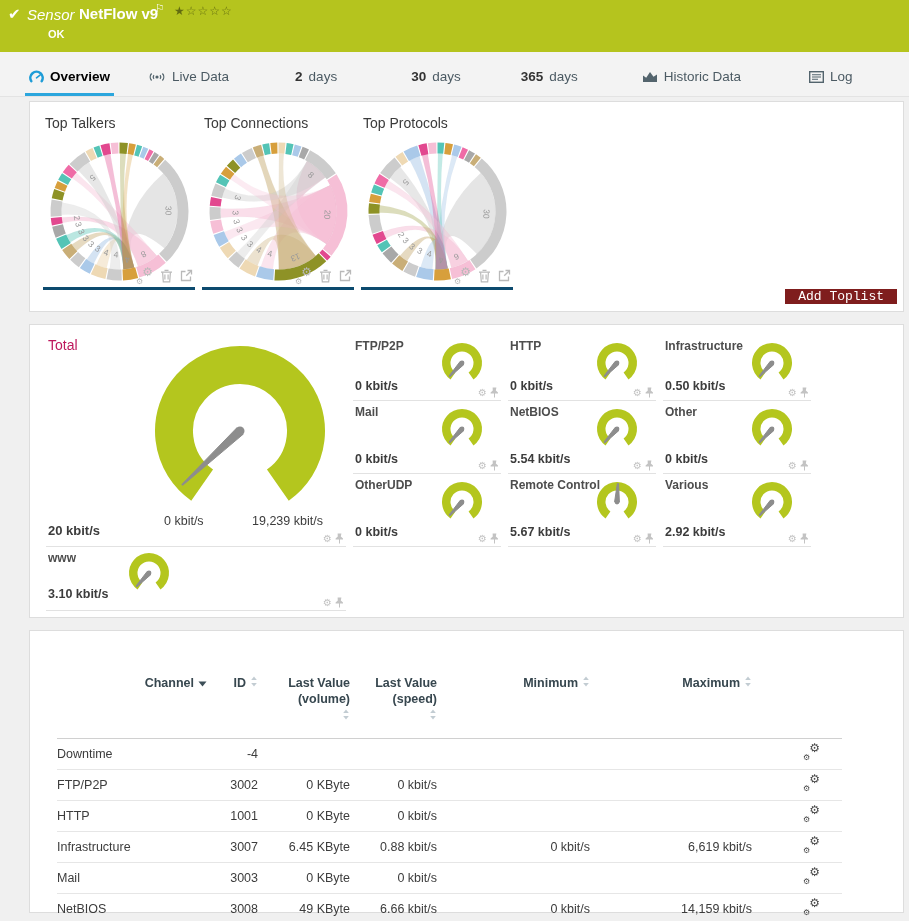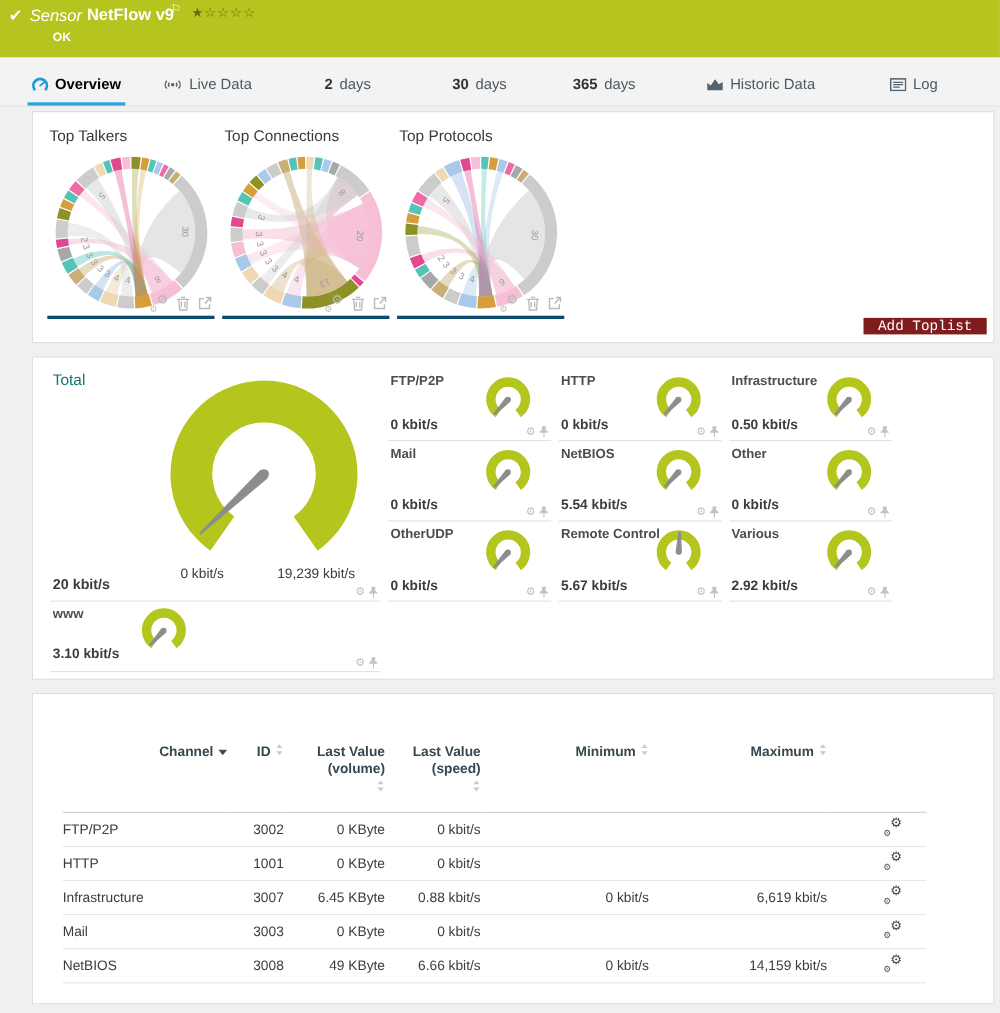--- a/index.html
+++ b/index.html
@@ -32,21 +32,21 @@
   .tl-icons .ic{cursor:pointer;display:inline-flex;}
   .gears{position:relative;display:inline-block;width:17px;height:14px;font-family:"DejaVu Sans",sans-serif;}
   .gears .g1{position:absolute;right:0;top:-4px;font-size:12px;line-height:14px;}
   .gears .g2{position:absolute;left:0;bottom:-3px;font-size:8px;line-height:8px;}
   .btn-add{position:absolute;right:6px;bottom:7px;background:#7f1d1d;color:#fff;border:none;font-size:13px;padding:0 13px;cursor:pointer;font-family:Liberation Mono, monospace;}
 
   
   .panel-gauges{padding:10px 16px 6px 16px;}
   .g-grid{display:grid;grid-template-columns:300px 148px 148px 148px;grid-template-rows:66px 73px 73px 64px;column-gap:7px;}
   .total-block{grid-column:1;grid-row:1/4;position:relative;border-bottom:1px solid #e2e2e2;}
-  .block-title{font-size:14px;color:#0f766e;}
+  .block-title{font-size:14px;color:#be185d;}
   .total-block .block-title{position:absolute;left:2px;top:2px;}
   .total-gauge{position:absolute;left:87px;top:4px;}
   .scale-min{position:absolute;left:118px;top:179px;font-size:12.5px;color:#3c3c3c;}
   .scale-max{position:absolute;left:206px;top:179px;font-size:12.5px;color:#3c3c3c;}
   .total-value{position:absolute;left:2px;top:188px;font-size:13px;font-weight:bold;color:#3c3c3c;}
   .mini-icons{position:absolute;right:2px;bottom:2px;color:#c3c3c3;font-size:10px;display:flex;align-items:center;gap:3px;cursor:pointer;font-family:"DejaVu Sans",sans-serif;}
   .mini{position:relative;border-bottom:1px solid #e2e2e2;}
   .mini .m-title{position:absolute;left:2px;top:4px;font-size:12px;font-weight:bold;color:#4d4d4d;}
   .mini .m-value{position:absolute;left:2px;bottom:7px;font-size:12.5px;font-weight:bold;color:#3c3c3c;}
   .mini svg.minigauge{position:absolute;right:16px;top:7px;}
@@ -584,20 +584,29 @@
                 </svg></span></th>
             <th class="sortable r"><span class="hw">Maximum</span><span class="sort-ic"><svg width="8" height="11" viewBox="0 0 8 11">
                   <path d="M4 0.5 6.8 4H1.2z" fill="#c2ccd2"></path>
                   <path d="M4 10.5 1.2 7h5.6z" fill="#c2ccd2"></path>
                 </svg></span></th>
             <th></th>
           </tr>
         </thead>
       <tbody id="chan-body">
           <tr>
+            <td>Downtime</td>
+            <td class="r">-4</td>
+            <td class="r"></td>
+            <td class="r"></td>
+            <td class="r"></td>
+            <td class="r"></td>
+            <td class="gearcell"><span class="gears" style="color:#4a4a4a"><span class="g1">⚙</span><span class="g2">⚙</span></span></td>
+          </tr>
+          <tr>
             <td>FTP/P2P</td>
             <td class="r">3002</td>
             <td class="r">0 KByte</td>
             <td class="r">0 kbit/s</td>
             <td class="r"></td>
             <td class="r"></td>
             <td class="gearcell"><span class="gears" style="color:#4a4a4a"><span class="g1">⚙</span><span class="g2">⚙</span></span></td>
           </tr>
           <tr>
             <td>HTTP</td>

